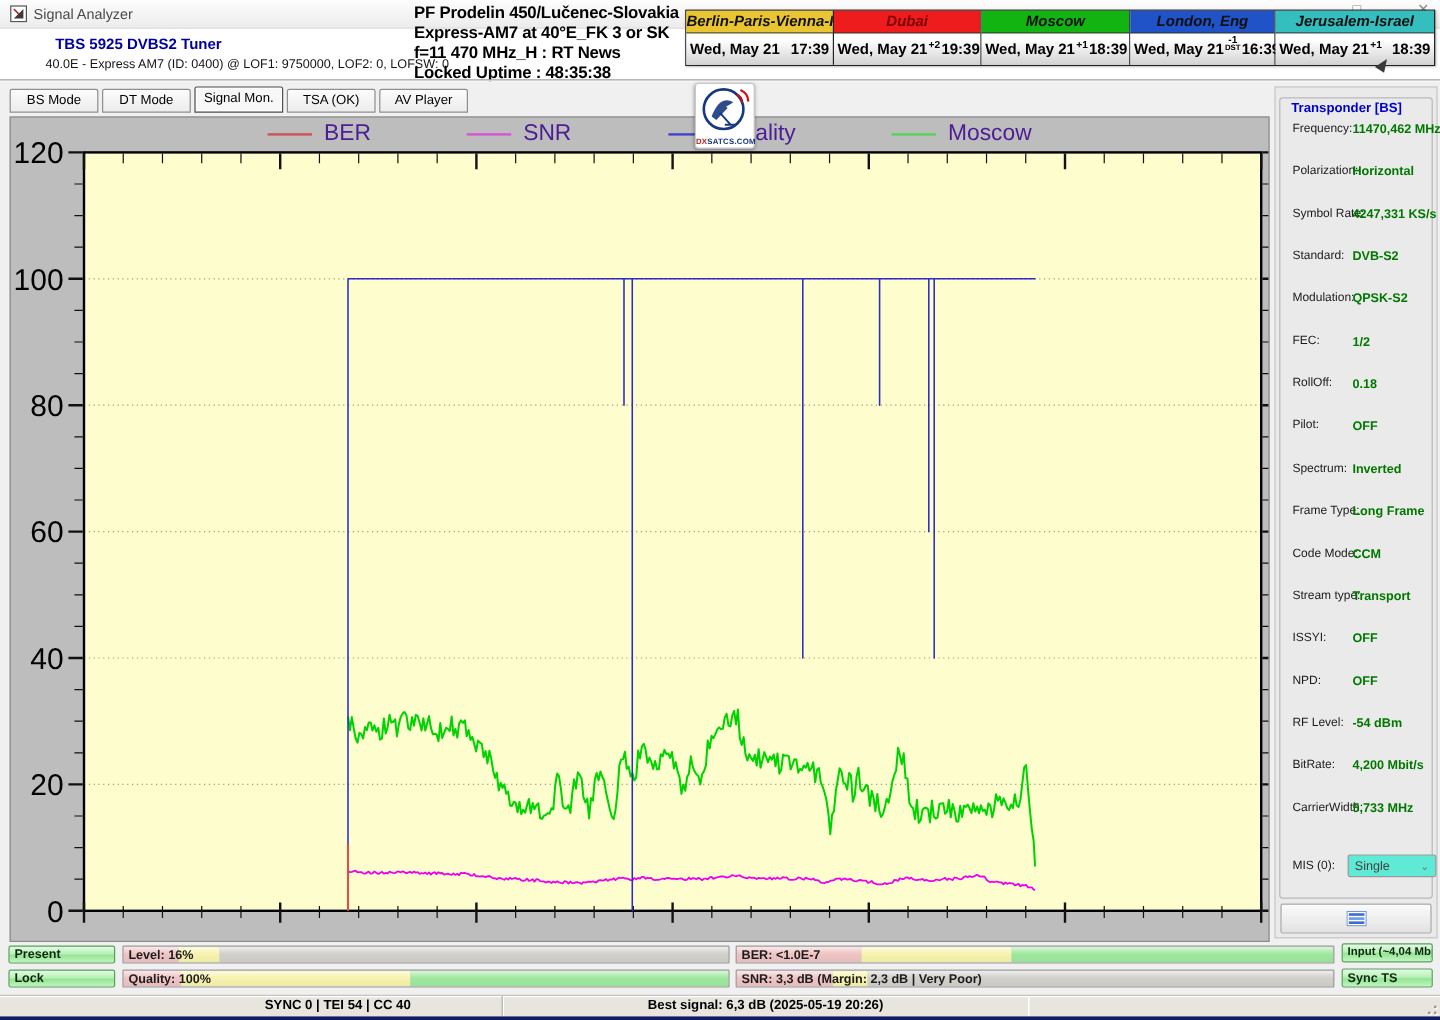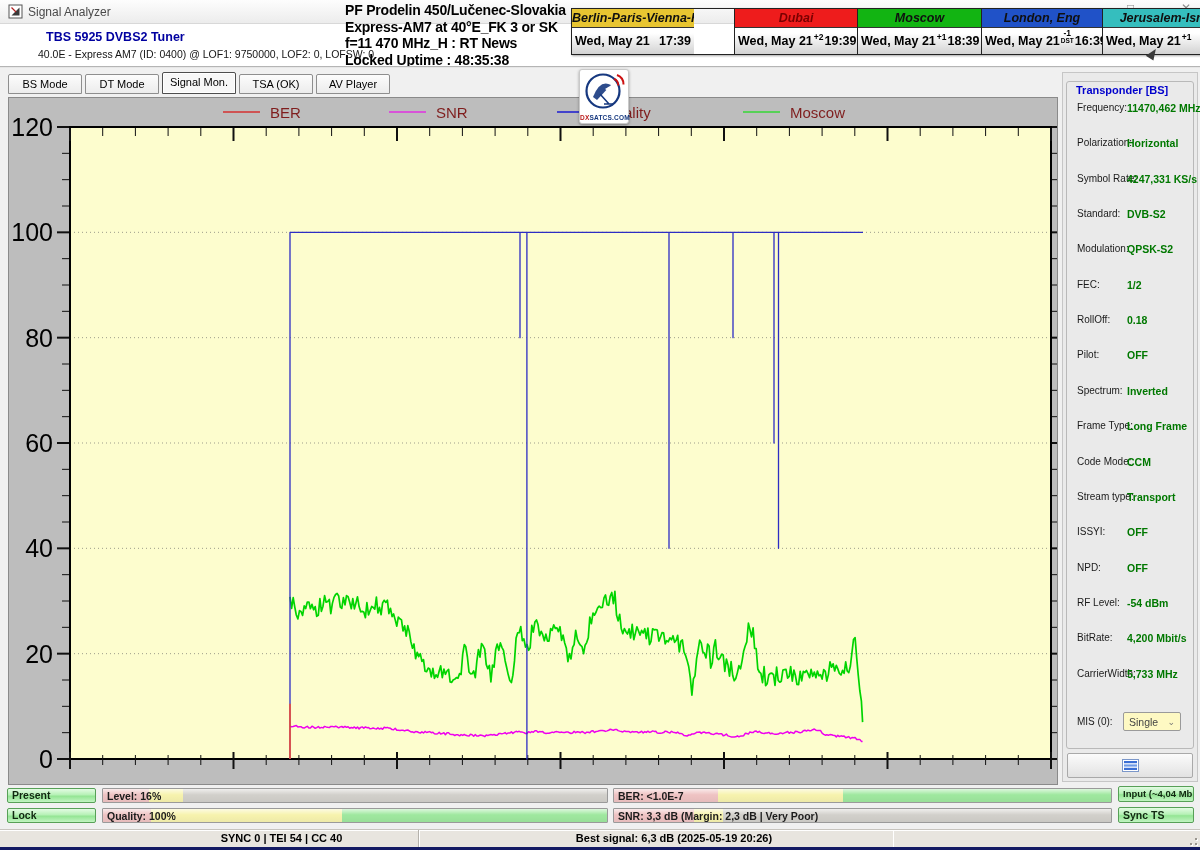--- a/index.html
+++ b/index.html
@@ -40,39 +40,39 @@
   .tabs{position:absolute;left:8px;top:72px;display:flex;gap:3px;height:22px;align-items:flex-end}
   .tab{width:74px;height:20px;line-height:18px;text-align:center;font-size:11px;
     background:linear-gradient(#fcfcfc,#ececec);border:1px solid #8e8e8e;border-radius:2px 2px 0 0;cursor:default}
   .tab.active{height:22px;background:#f7f7f7;border:1px solid #4e4e4e;box-shadow:inset 0 0 0 1px #fff}
 
   
   .chart-panel{position:absolute;left:8px;top:97px;width:1050px;height:688px;
     background:#bdbdbd;border:1px solid #8a8a8a}
   .legend-item{position:absolute;top:5px;height:18px;display:flex;align-items:center}
   .legend-line{width:37px;height:0;border-top:2px solid #000}
-  .legend-label{margin-left:10px;font-size:15px;color:#7f1d1d}
+  .legend-label{margin-left:10px;font-size:19px;color:#4c1d95}
 
   
   .logo{position:absolute;left:579px;top:69px;width:50px;height:55px;background:#fff;
     border:1px solid #c9c9c9;border-radius:3px;z-index:6;box-shadow:0 1px 3px rgba(0,0,0,.35);
     text-align:center}
   .logo-text{font-size:6.5px;font-weight:bold;color:#16387f;letter-spacing:.2px;margin-top:-2px}
   .logo-text .dx{color:#bb1c1c}
 
   
   .side-panel{position:absolute;left:1062px;top:72px;width:136px;height:710px;
     background:#eaeaea;border:1px solid #c6c6c6}
   .fieldset{position:absolute;left:3px;top:8px;width:128px;height:668px;
     border:1px solid #b9b9b9;border-radius:3px}
   .fieldset-legend{position:absolute;left:6px;top:2px;background:#eaeaea;padding:0 3px;
     color:#0000cc;font-weight:bold;font-size:11px}
   .tp-label{position:absolute;left:10px;font-size:10px;color:#1a1a1a;white-space:nowrap}
   .tp-value{position:absolute;left:60px;font-size:10.5px;font-weight:bold;color:#007800;white-space:nowrap}
-  .mis-select{position:absolute;left:56px;width:58px;height:19px;background:#fef9c3;
+  .mis-select{position:absolute;left:56px;width:74px;height:19px;background:#5eead4;
     border:1px solid #9a9a9a;border-radius:2px;font-size:10.5px;color:#444;
     display:flex;align-items:center;padding:0 5px}
   .mis-chevron{margin-left:auto;font-size:9px;color:#777}
   .icon-button{position:absolute;left:4px;top:680px;width:126px;height:25px;
     background:linear-gradient(#fbfbfb,#e2e2e2);border:1px solid #a9a9a9;border-radius:2px;
     display:flex;align-items:center;justify-content:center}
 
   
   .btn-green{position:absolute;background:linear-gradient(#e3fbe3 0%,#b6f1b6 45%,#94e594 55%,#c1f4c1 100%);
     border:1px solid #57a057;border-radius:2px;font-weight:bold;color:#102810;
@@ -122,21 +122,21 @@
     <div>Locked Uptime : 48:35:38</div>
   </div>
 <div class="clocks" id="clocks">
     <div class="clock" style="width: 122px;">
       <div class="clock-name" style="background: rgb(232, 197, 49); color: rgb(16, 16, 16);">Berlin-Paris-Vienna-Roma</div>
       <div class="clock-time">
         <span>Wed, May 21</span>
         <span class="clock-timeval">17:39</span>
       </div>
     </div>
-    <div class="clock" style="width: 123px; margin-left: 40px;">
+    <div class="clock" style="width: 123px;">
       <div class="clock-name" style="background: rgb(238, 28, 28); color: rgb(122, 0, 0);">Dubai</div>
       <div class="clock-time">
         <span>Wed, May 21</span>
         <span class="clock-off">+2</span>
         <span class="clock-timeval">19:39</span>
       </div>
     </div>
     <div class="clock" style="width: 124px;">
       <div class="clock-name" style="background: rgb(18, 180, 18); color: rgb(16, 16, 16);">Moscow</div>
       <div class="clock-time">
@@ -389,21 +389,21 @@
       <rect x="0.5" y="0.5" width="16" height="12" fill="#ffffff" stroke="#7b97c9"></rect>
       <rect x="2" y="2" width="13" height="2.2" fill="#3b6fd4"></rect>
       <rect x="2" y="5.4" width="13" height="2.2" fill="#6e9ae6"></rect>
       <rect x="2" y="8.8" width="13" height="2.2" fill="#3b6fd4"></rect>
     </svg>
   </div>
 </div>
 
 <div class="statusbar" id="statusbar">
     <div class="sb-cell" style="width: 419px; padding-left: 145px;">SYNC 0 | TEI 54 | CC 40</div>
-    <div class="sb-cell" style="width: 438px; border-right: none; margin-left: 36px;">Best signal: 6,3 dB (2025-05-19 20:26)</div>
+    <div class="sb-cell" style="width: 438px; border-right: none;">Best signal: 6,3 dB (2025-05-19 20:26)</div>
   </div>
 <div class="grip">
   <i style="right:0;bottom:0"></i>
     <i style="right:5px;bottom:0"></i>
     <i style="right:0;bottom:5px"></i>
 </div>
 <div class="navy-strip"></div>
 
 <div class="btn-green" style="left: 7px; top: 788px; width: 89px; height: 15px; font-size: 10.5px; line-height: 13px;">Present</div>
 <div class="btn-green" style="left: 7px; top: 808px; width: 89px; height: 15px; font-size: 10.5px; line-height: 13px;">Lock</div>

